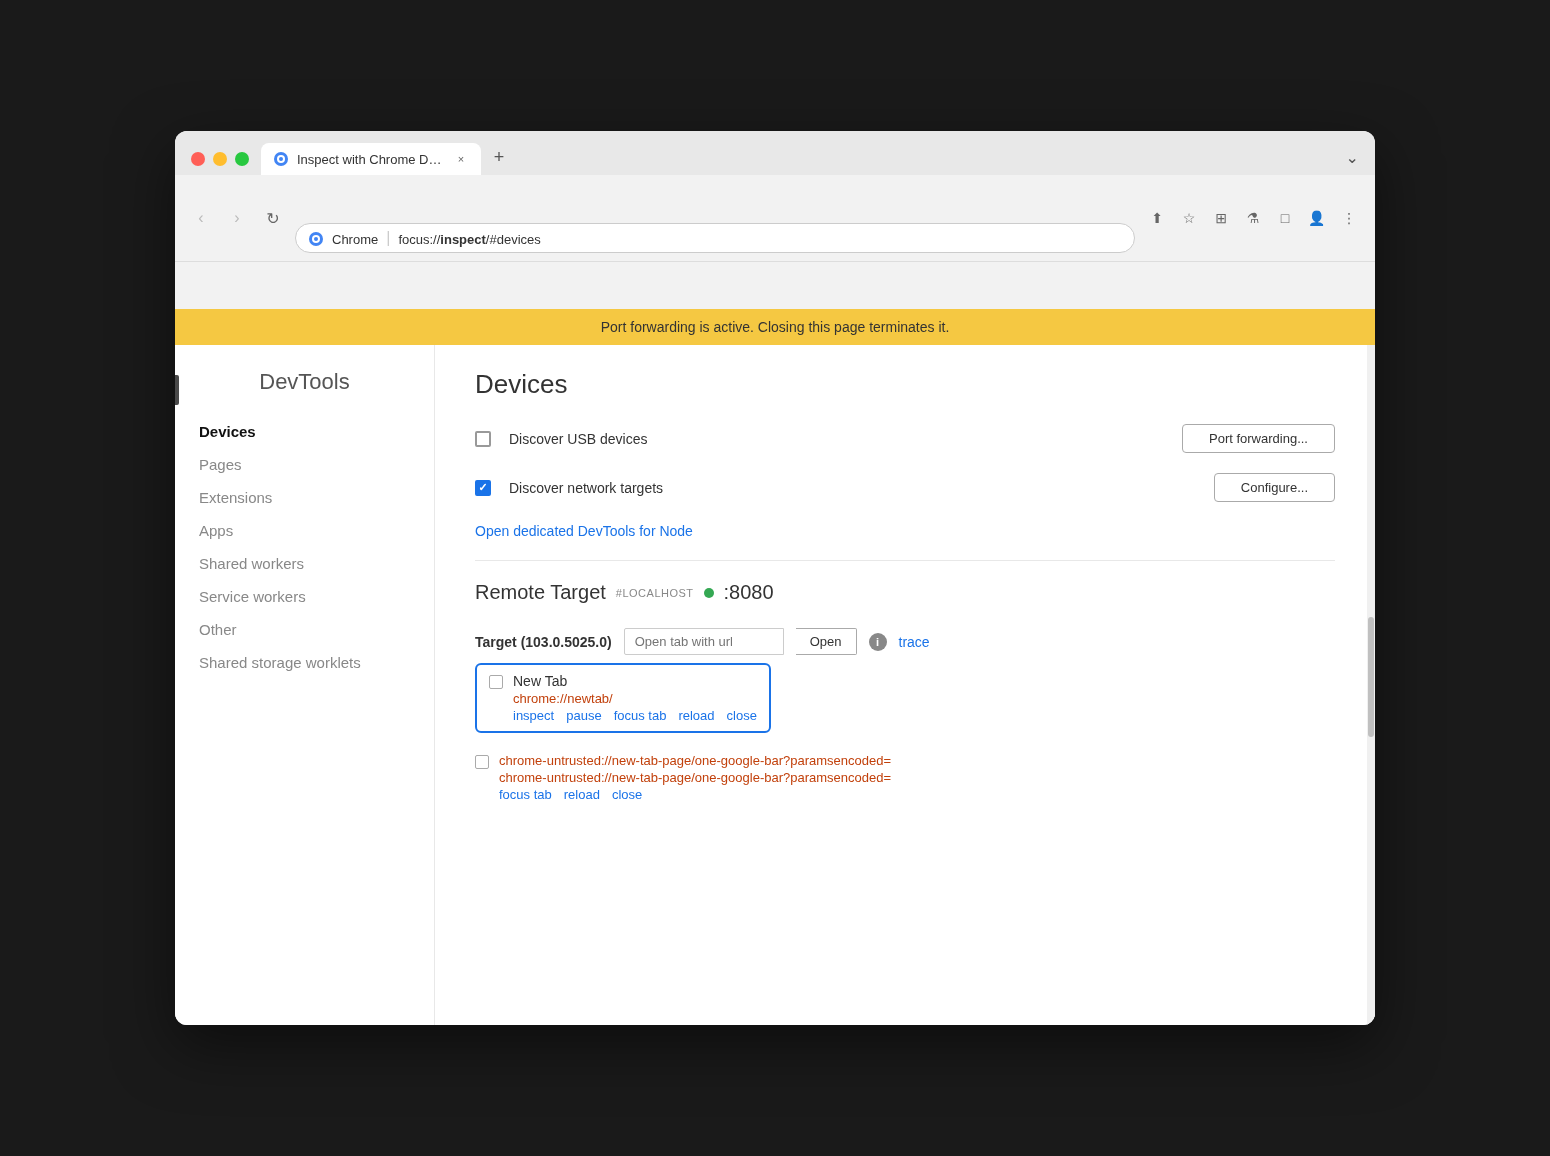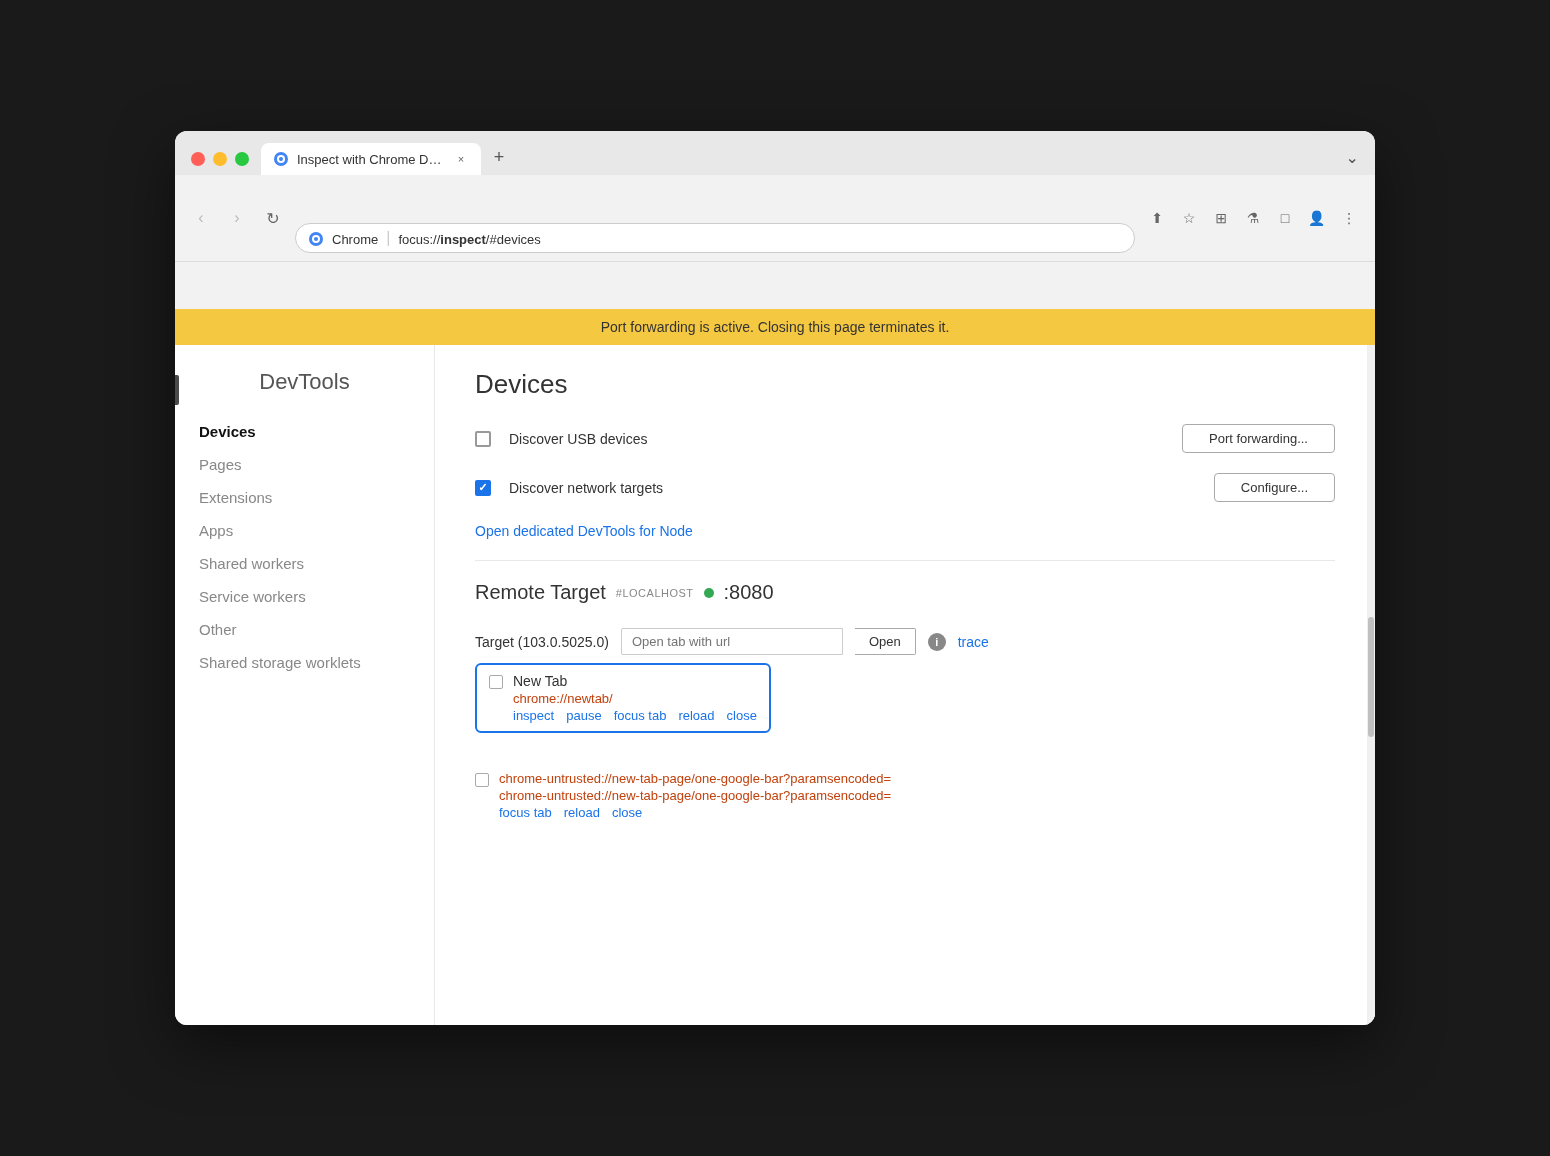--- a/index.html
+++ b/index.html
@@ -379,31 +379,31 @@
 
     .target-header {
       display: flex;
       align-items: center;
       gap: 12px;
       margin-bottom: 8px;
     }
 
     .target-title {
       font-size: 14px;
-      font-weight: 400;
+      font-weight: 700;
       color: #333;
     }
 
     .url-input {
       border: 1px solid #ccc;
       border-radius: 2px 0 0 2px;
       padding: 5px 10px;
       font-size: 13px;
       color: #999;
-      width: 222px;
+      width: 160px;
       outline: none;
     }
 
     .open-btn {
       background: white;
       border: 1px solid #aaa;
       border-left: none;
       border-radius: 0 2px 2px 0;
       padding: 5px 14px;
       font-size: 13px;
@@ -430,21 +430,21 @@
       color: #1a73e8;
       font-size: 14px;
       cursor: pointer;
     }
 
     
     .target-item {
       border: 2px solid #1a73e8;
       border-radius: 6px;
       padding: 8px 12px;
-      margin-bottom: 22px;
+      margin-bottom: 4px;
       display: inline-flex;
       align-items: flex-start;
       gap: 10px;
     }
 
     .target-item-plain {
       display: flex;
       align-items: flex-start;
       gap: 10px;
       margin-bottom: 8px;

